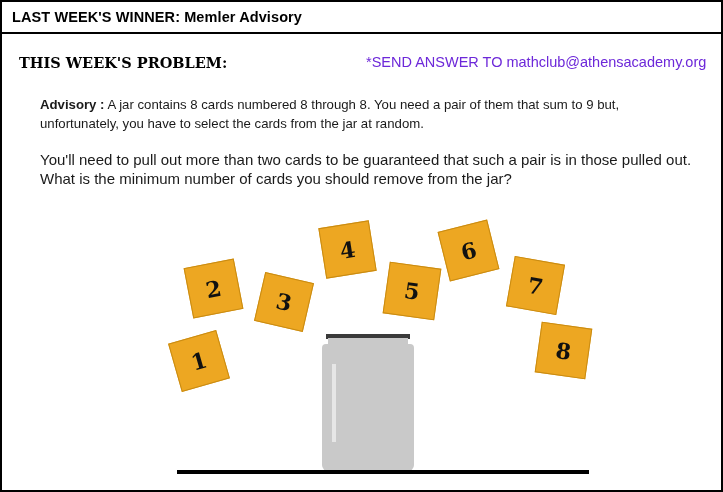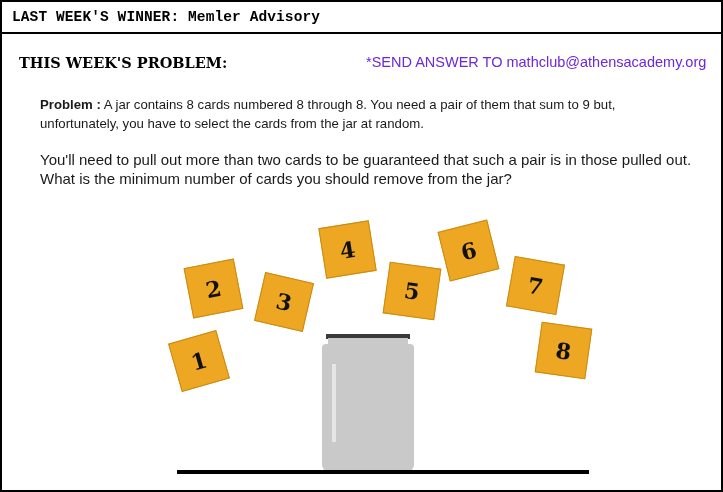--- a/index.html
+++ b/index.html
@@ -19,21 +19,21 @@
     height: 492px;
     box-sizing: border-box;
     border: 2px solid #000000;
     background: #ffffff;
     overflow: hidden;
   }
   .winner-line {
     position: absolute;
     left: 10px;
     top: 7px;
-    font-family: Liberation Mono, monospace;
+    font-family: Liberation Sans, sans-serif;
     font-weight: bold;
     font-size: 14.5px;
     color: #000000;
     letter-spacing: 0.1px;
     white-space: nowrap;
   }
   .divider {
     position: absolute;
     left: 0px;
     top: 30px;
@@ -156,21 +156,21 @@
 <div id="page">
 
   <div class="winner-line">LAST WEEK'S WINNER: Memler Advisory</div>
 
   <div class="divider"></div>
 
   <div class="problem-header">THIS WEEK'S PROBLEM:</div>
 
   <div class="send-answer">*SEND ANSWER TO mathclub@athensacademy.org</div>
 
-  <div class="problem-body"><span class="lead">Problem :</span><span> A jar contains 8 cards numbered 8 through 8. You need a pair of them that sum to 9 but, unfortunately, you have to select the cards from the jar at random.</span></div>
+  <div class="problem-body"><span class="lead">Advisory :</span><span> A jar contains 8 cards numbered 8 through 8. You need a pair of them that sum to 9 but, unfortunately, you have to select the cards from the jar at random.</span></div>
 
   <div class="problem-para2">You'll need to pull out more than two cards to be guaranteed that such a pair is in those pulled out. What is the minimum number of cards you should remove from the jar?</div>
 
   <div id="illustration">
     <div class="jar-lip"></div>
     <div class="jar-neck"></div>
     <div class="jar-body"></div>
     <div class="jar-shine"></div>
     <div class="table-line"></div>
     <div id="cards-layer">

